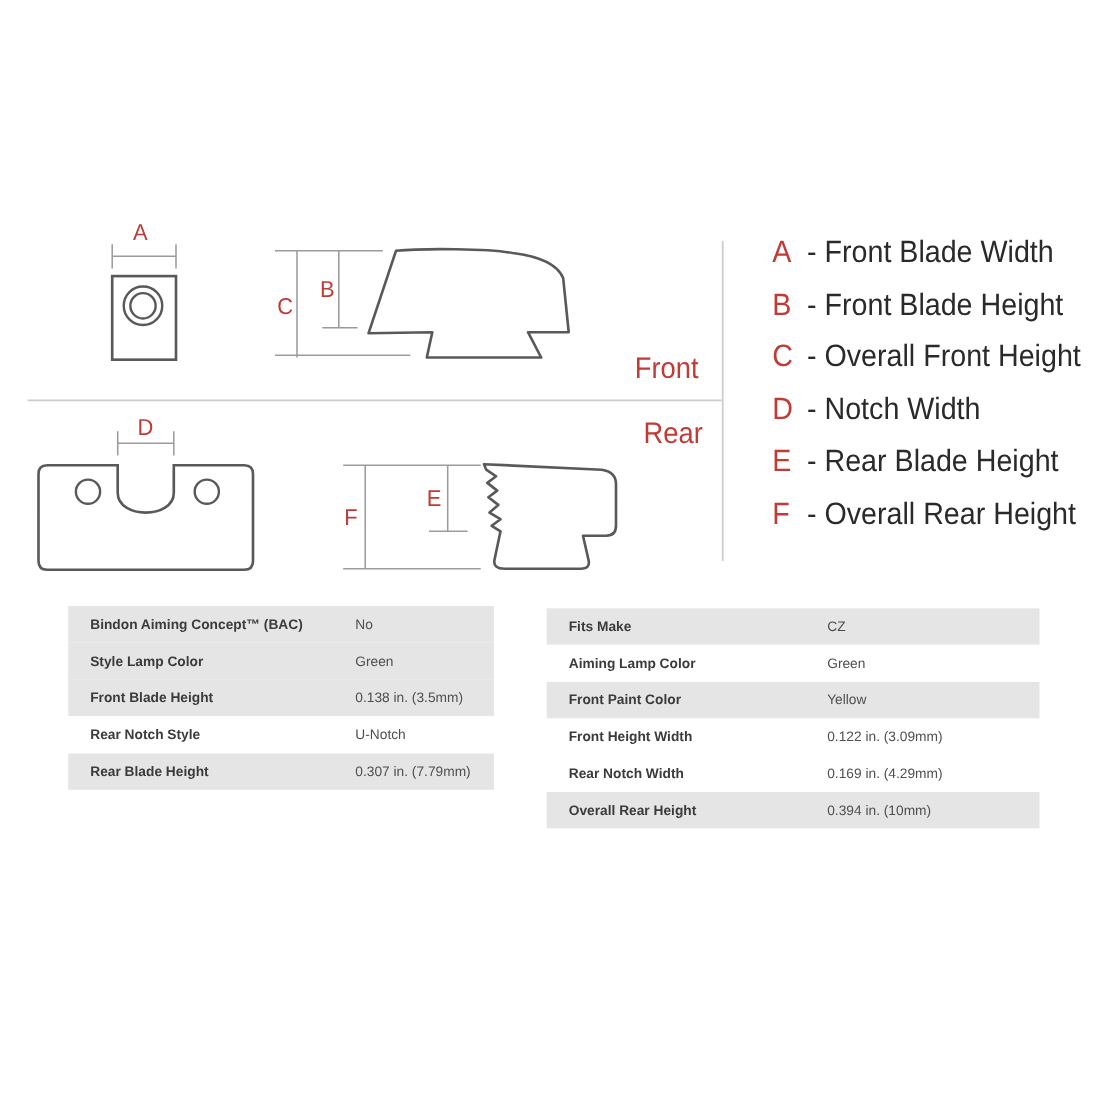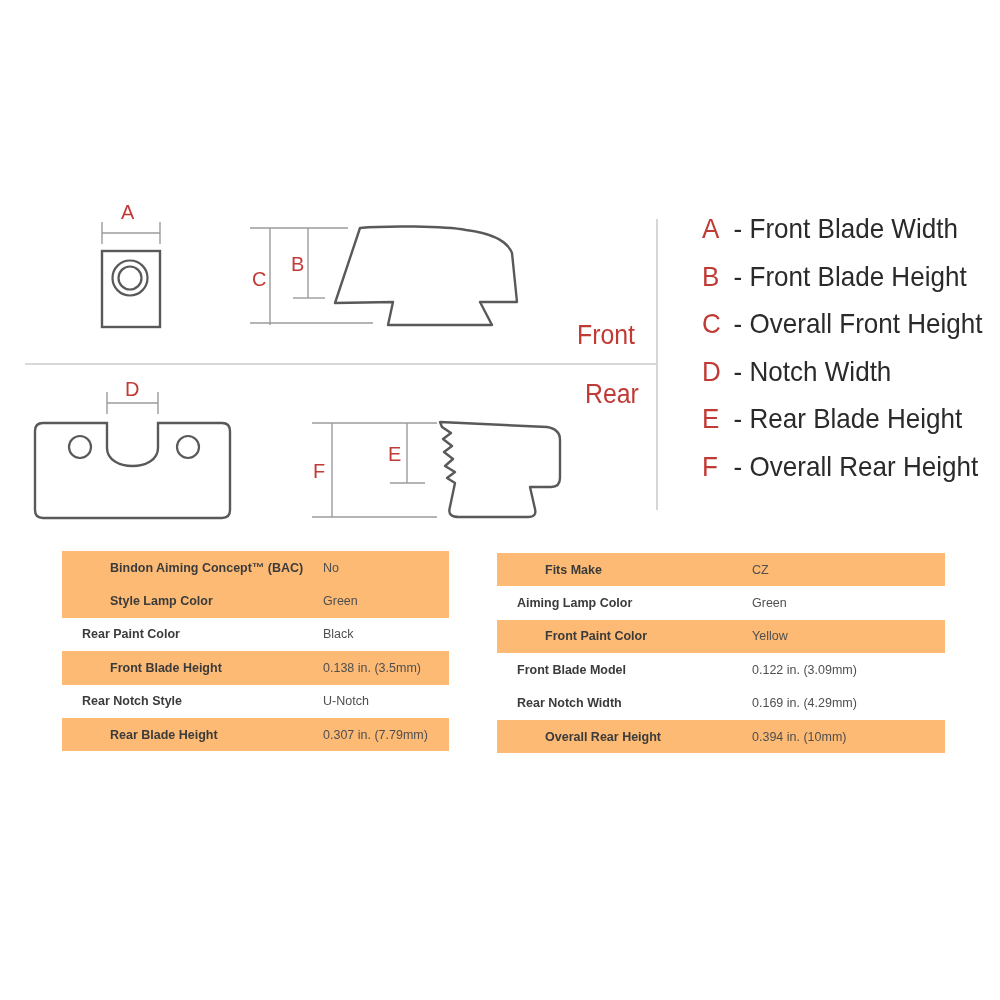--- a/index.html
+++ b/index.html
@@ -26,21 +26,21 @@
     transform:scaleX(.93);transform-origin:left top;
   }
   .legend-letter{color:#c13b36;display:inline-block;min-width:27px;}
   .legend-text{margin-left:7px;white-space:nowrap;}
   
   .spec-table{position:absolute;}
   .spec-row{
     height:33.4px;display:flex;align-items:center;position:relative;
     font-size:12.5px;color:#4f4f4f;
   }
-  .spec-row.odd{background:#fdba74;padding-left:28px;}
+  .spec-row.odd{background:#e5e5e5;}
   .spec-label{
     font-weight:bold;color:#3b3b3b;padding-left:20px;white-space:nowrap;
   }
   .spec-value{position:absolute;white-space:nowrap;}
   .t-left{left:62px;top:551px;width:387px;}
   .t-left .spec-value{left:261px;}
   .t-right{left:497px;top:553px;width:448px;}
   .t-right .spec-value{left:255px;}
 </style>
 </head>
@@ -137,24 +137,20 @@
 
 <div class="spec-table t-left">
   <div class="spec-row odd">
     <span class="spec-label">Bindon Aiming Concept™ (BAC)</span>
     <span class="spec-value">No</span>
   </div>
   <div class="spec-row odd">
     <span class="spec-label">Style Lamp Color</span>
     <span class="spec-value">Green</span>
   </div>
-  <div class="spec-row">
-    <span class="spec-label">Rear Paint Color</span>
-    <span class="spec-value">Black</span>
-  </div>
   <div class="spec-row odd">
     <span class="spec-label">Front Blade Height</span>
     <span class="spec-value">0.138 in. (3.5mm)</span>
   </div>
   <div class="spec-row">
     <span class="spec-label">Rear Notch Style</span>
     <span class="spec-value">U-Notch</span>
   </div>
   <div class="spec-row odd">
     <span class="spec-label">Rear Blade Height</span>
@@ -169,21 +165,21 @@
   </div>
   <div class="spec-row">
     <span class="spec-label">Aiming Lamp Color</span>
     <span class="spec-value">Green</span>
   </div>
   <div class="spec-row odd">
     <span class="spec-label">Front Paint Color</span>
     <span class="spec-value">Yellow</span>
   </div>
   <div class="spec-row">
-    <span class="spec-label">Front Blade Model</span>
+    <span class="spec-label">Front Height Width</span>
     <span class="spec-value">0.122 in. (3.09mm)</span>
   </div>
   <div class="spec-row">
     <span class="spec-label">Rear Notch Width</span>
     <span class="spec-value">0.169 in. (4.29mm)</span>
   </div>
   <div class="spec-row odd">
     <span class="spec-label">Overall Rear Height</span>
     <span class="spec-value">0.394 in. (10mm)</span>
   </div>

